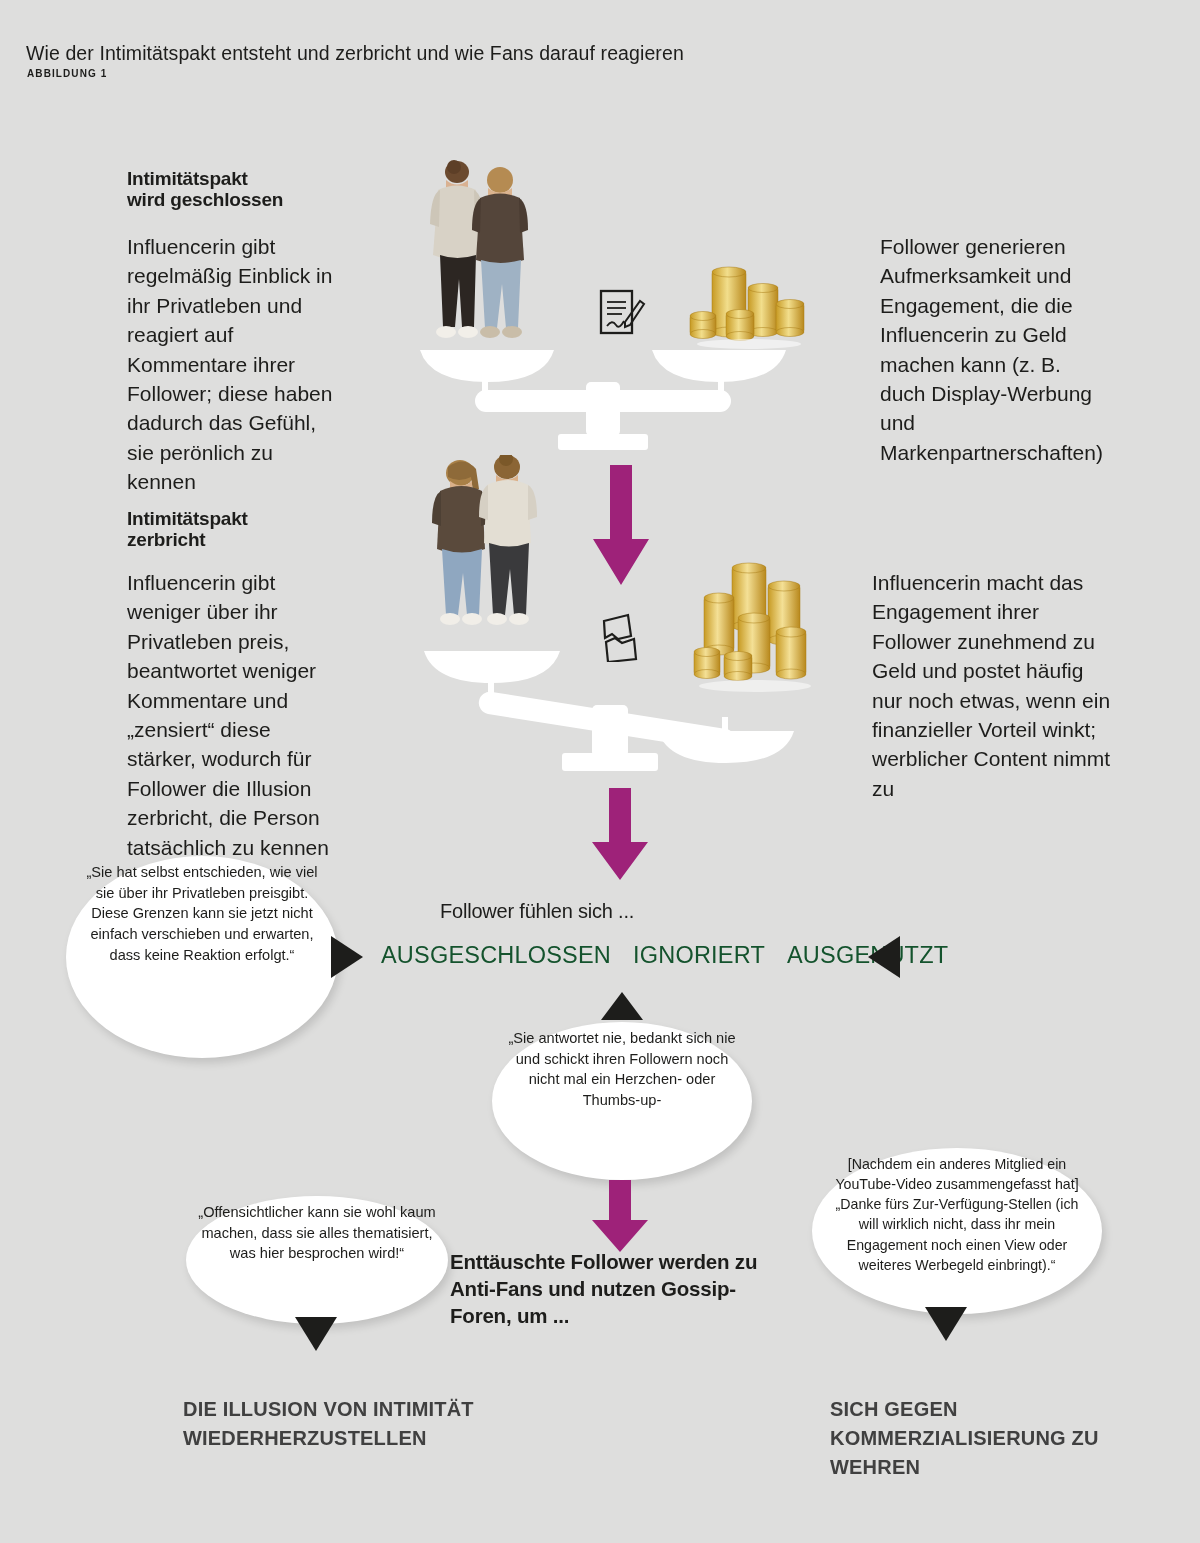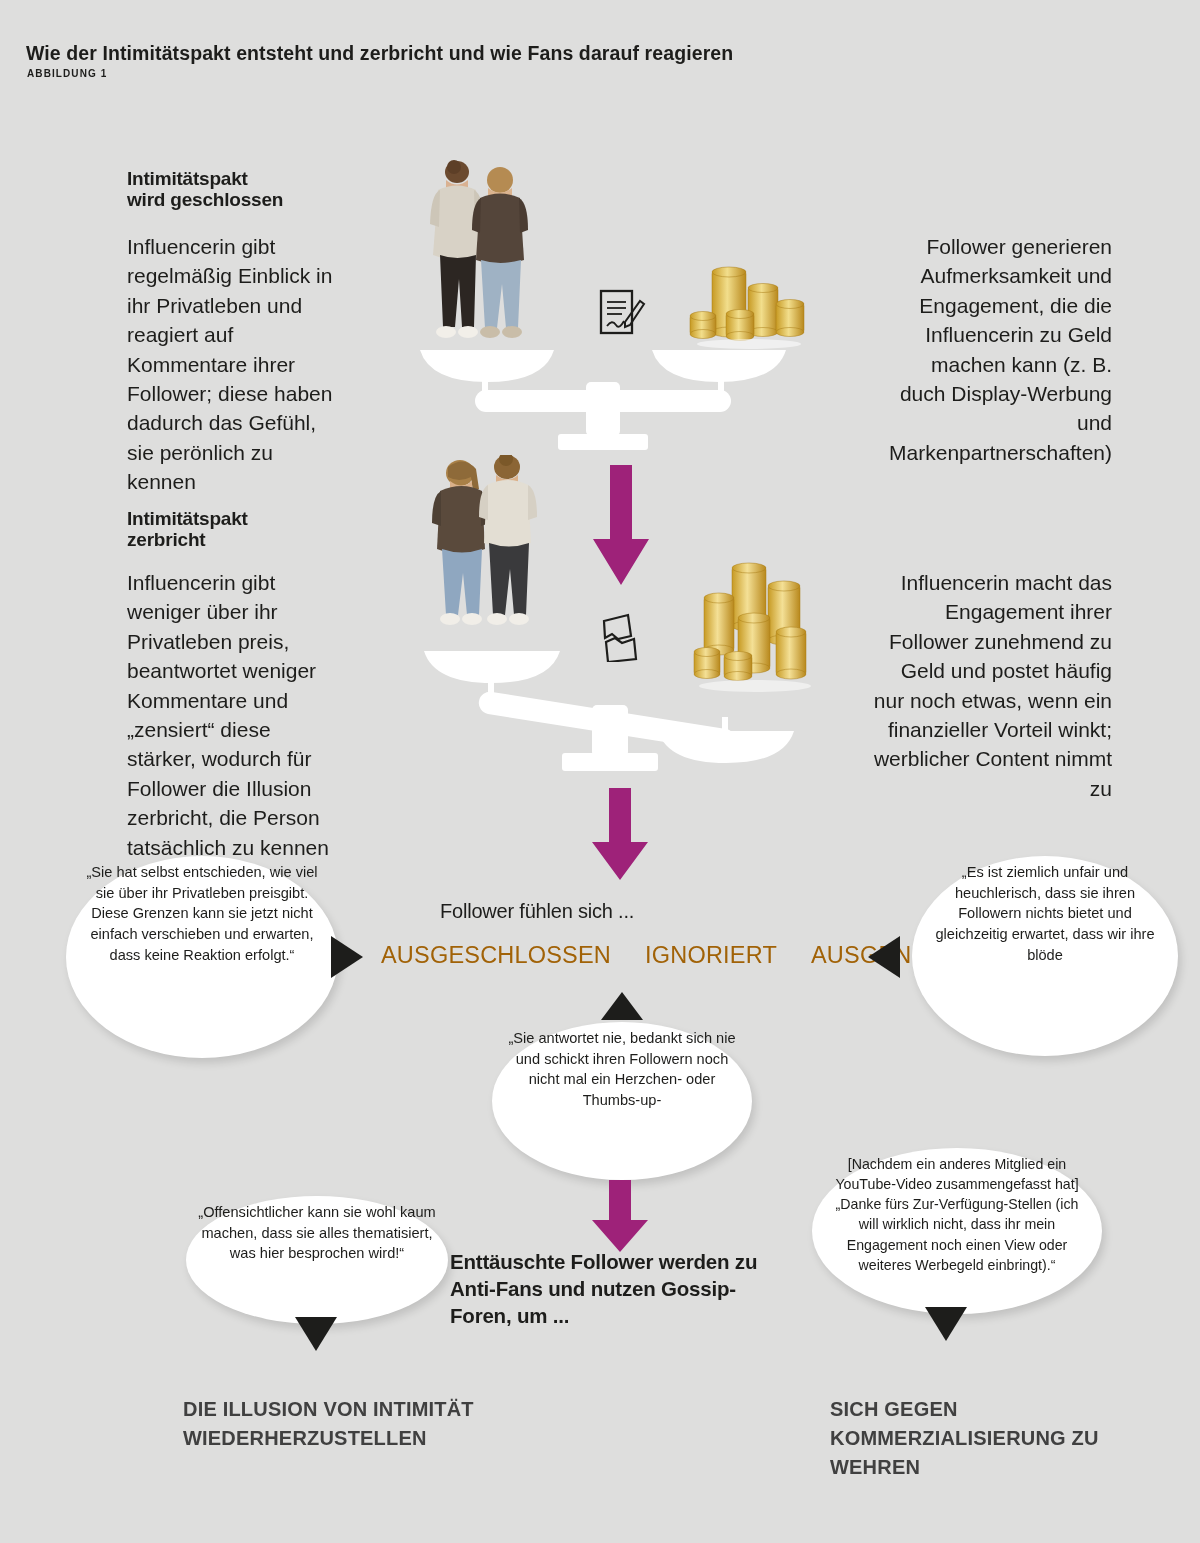--- a/index.html
+++ b/index.html
@@ -10,61 +10,61 @@
     font-family: "Liberation Sans", sans-serif;
     color: #1d1d1b;
     position: relative;
     overflow: hidden;
   }
   .page { position: relative; width: 1200px; height: 1543px; }
 
   
   .hdr-title {
     position: absolute; left: 26px; top: 42px;
-    font-size: 19.5px; font-weight: 700; letter-spacing: .1px;
+    font-size: 19.5px; font-weight: 400; letter-spacing: .1px;
     color: #1d1d1b; white-space: nowrap;
   }
   .hdr-sub {
     position: absolute; left: 27px; top: 68px;
     font-size: 10px; letter-spacing: 1.1px; font-weight: 700;
     color: #1d1d1b;
   }
 
   
   .blk-head {
     position: absolute;
     font-size: 19px; font-weight: 700; line-height: 1.12;
     letter-spacing: -.2px; color: #1d1d1b;
   }
   .blk-body {
     position: absolute;
     font-size: 21px; line-height: 1.40; color: #1d1d1b;
   }
   .ta-left  { text-align: left; }
-  .ta-right { text-align: right; }
+  .ta-right { }
 
   
   .scale { position: absolute; }
   .scale svg { display: block; }
 
   
   .artgroup { position: absolute; }
   .artgroup svg { display: block; }
 
   
   .m-arrow { position: absolute; }
 
   
   .f-head {
     position: absolute; text-align: left;
     font-size: 20px; font-weight: 400; letter-spacing: -.2px; color: #1d1d1b;
   }
   .f-words {
-    position: absolute; display: flex; gap: 34px; align-items: flex-end;
-    font-size: 23.5px; letter-spacing: .2px; color: #a16207;
+    position: absolute; display: flex; gap: 22px; align-items: flex-end;
+    font-size: 23.5px; letter-spacing: .2px; color: #14532d;
   }
 
   
   .bubble {
     position: absolute;
     background: #ffffff;
     border-radius: 50%;
     display: flex; align-items: flex-start; justify-content: center;
     text-align: center;
     font-size: 14.6px; line-height: 1.42; color: #1d1d1b;
@@ -314,23 +314,20 @@
     <span>AUSGESCHLOSSEN</span>
     <span>IGNORIERT</span>
     <span>AUSGENUTZT</span>
   </div>
 
   <div class="bubble" style="left:66px; top:856px; width:272px; height:202px;">
     <span>„Sie hat selbst entschieden, wie viel sie über ihr Privatleben preisgibt. Diese Grenzen kann sie jetzt nicht einfach verschieben und erwarten, dass keine Reaktion erfolgt.“</span>
   </div>
   <div class="tri tri-right" style="left:331px; top:936px;"></div>
 
-  <div class="bubble" style="left:912px; top:856px; width:266px; height:200px;">
-    <span>„Es ist ziemlich unfair und heuchlerisch, dass sie ihren Followern nichts bietet und gleichzeitig erwartet, dass wir ihre blöde</span>
-  </div>
   <div class="tri tri-left" style="left:868px; top:936px;"></div>
 
   <div class="bubble" style="left:492px; top:1022px; width:260px; height:158px;">
     <span>„Sie antwortet nie, bedankt sich nie und schickt ihren Followern noch nicht mal ein Herzchen- oder Thumbs-up-</span>
   </div>
   <div class="tri tri-up" style="left:601px; top:992px;"></div>
 
   <div class="bubble" style="left:186px; top:1196px; width:262px; height:128px;">
     <span>„Offensichtlicher kann sie wohl kaum machen, dass sie alles thematisiert, was hier besprochen wird!“</span>
   </div>

